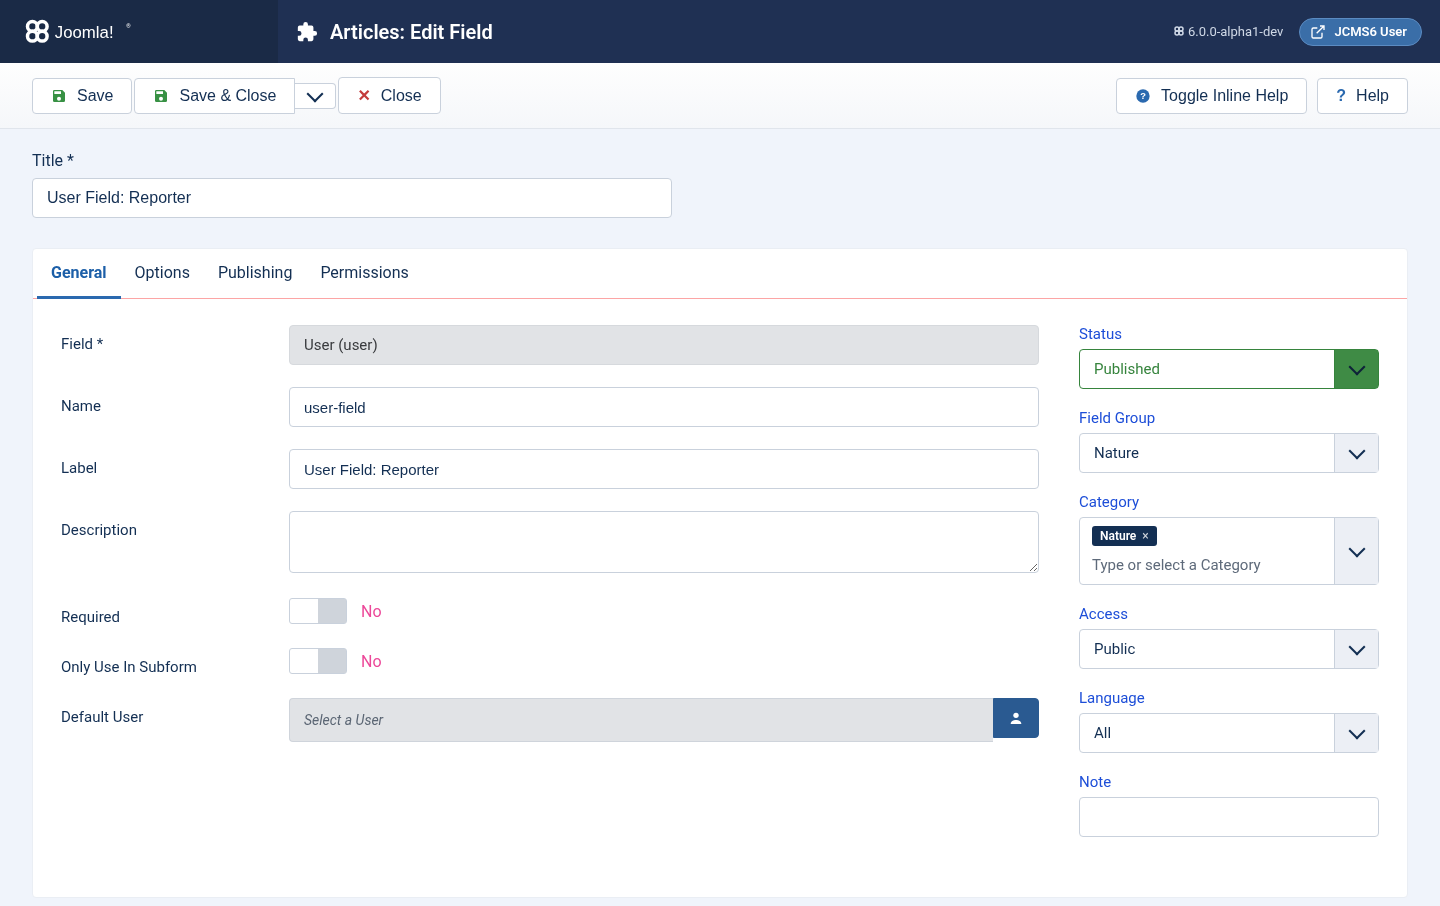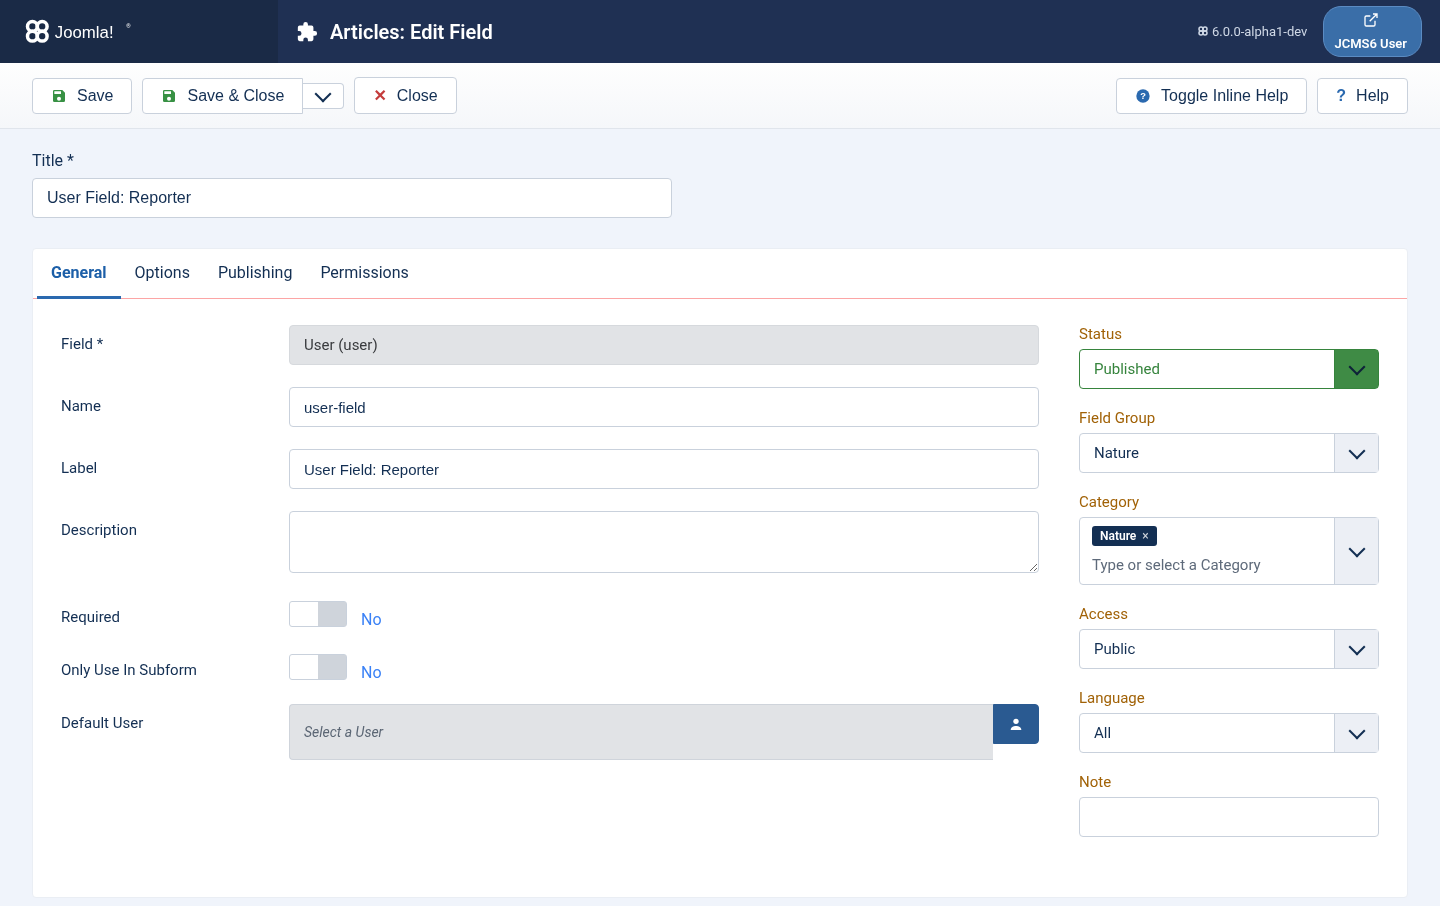--- a/index.html
+++ b/index.html
@@ -50,31 +50,30 @@
   .user-pill {
     background: #3a6ea8;
     border: 1px solid #5b8bc2;
     border-radius: 18px;
     padding: 5px 14px 5px 10px;
     display: flex;
     align-items: center;
     gap: 8px;
     color: #fff;
     font-weight: 600;
-    flex-direction: column;
   }
   .user-pill svg { width: 16px; height: 16px; }
 
   
   .toolbar {
     background: linear-gradient(#fefefe, #f5f7fa);
     border-bottom: 1px solid #e0e5ec;
     padding: 14px 32px;
     display: flex;
-    gap: 10px;
+    gap: 2px;
     align-items: center;
   }
   .btn {
     background: #fff;
     border: 1px solid #c9d1dc;
     border-radius: 4px;
     padding: 8px 18px;
     display: inline-flex;
     align-items: center;
     gap: 10px;
@@ -188,26 +187,26 @@
     border-radius: 3px;
     position: relative;
   }
   .switch::after {
     content:'';
     position: absolute;
     right: 0; top: 0;
     width: 28px; height: 24px;
     background: #cfd4db;
   }
-  .switch-text { font-size: 16px; color: #3b82f6; margin-top: 12px; }
+  .switch-text { font-size: 16px; color: #ec4899; }
 
   .user-picker { display: flex; }
   .user-picker .placeholder-box {
     flex: 1;
-    height: 56px;
+    height: 44px;
     background: #e1e3e6;
     border: 1px solid #cfd4db;
     border-right: none;
     border-radius: 4px 0 0 4px;
     display: flex; align-items:center;
     padding: 0 14px;
     font-style: italic;
     color: #5b6674;
     font-size: 14px;
   }
@@ -218,21 +217,21 @@
     border-radius: 0 4px 4px 0;
     display:flex;align-items:center;justify-content:center;
     color:#fff;
   }
 
   
   .side-group { margin-bottom: 20px; }
   .side-group > label {
     display:block;
     font-size: 15px;
-    color: #a16207;
+    color: #1d4ed8;
     margin-bottom: 6px;
   }
   .select-wrap {
     display:flex;
     border: 1px solid #c9d1dc;
     border-radius: 4px;
     background: #fff;
     height: 40px;
   }
   .select-wrap.green { border-color: #36843d; }

